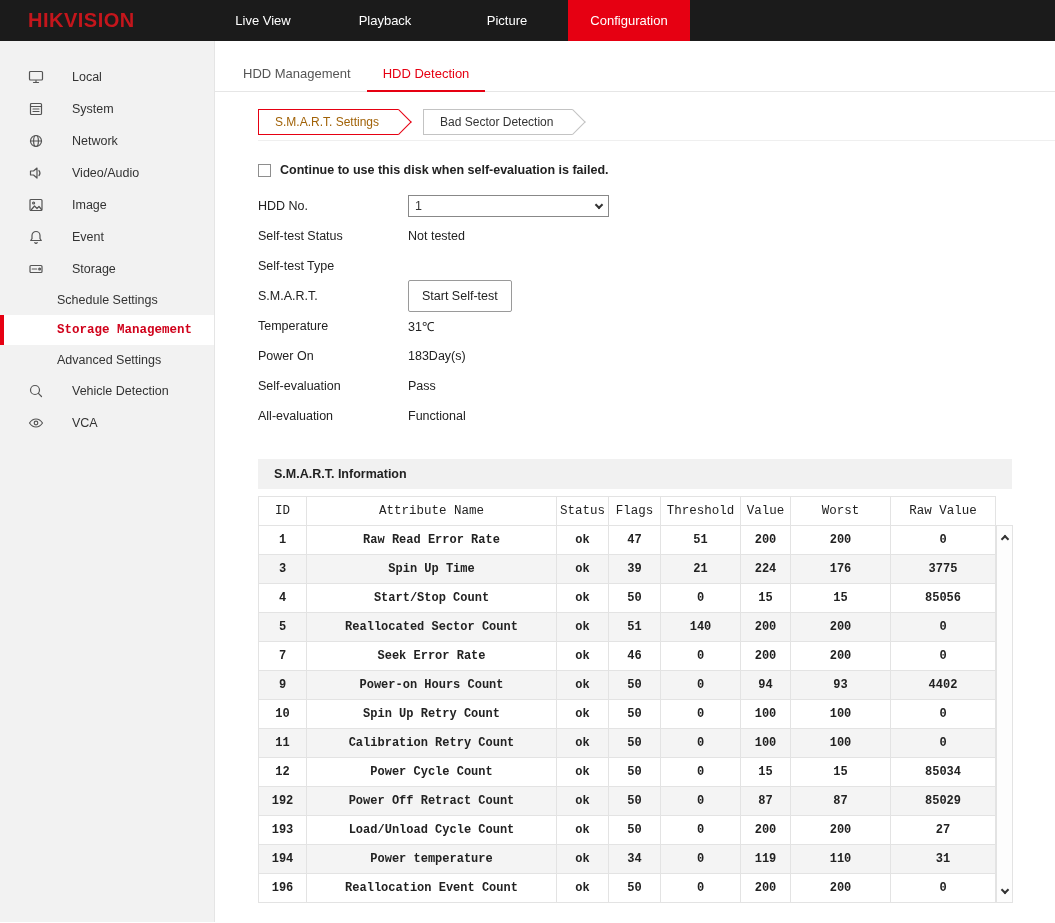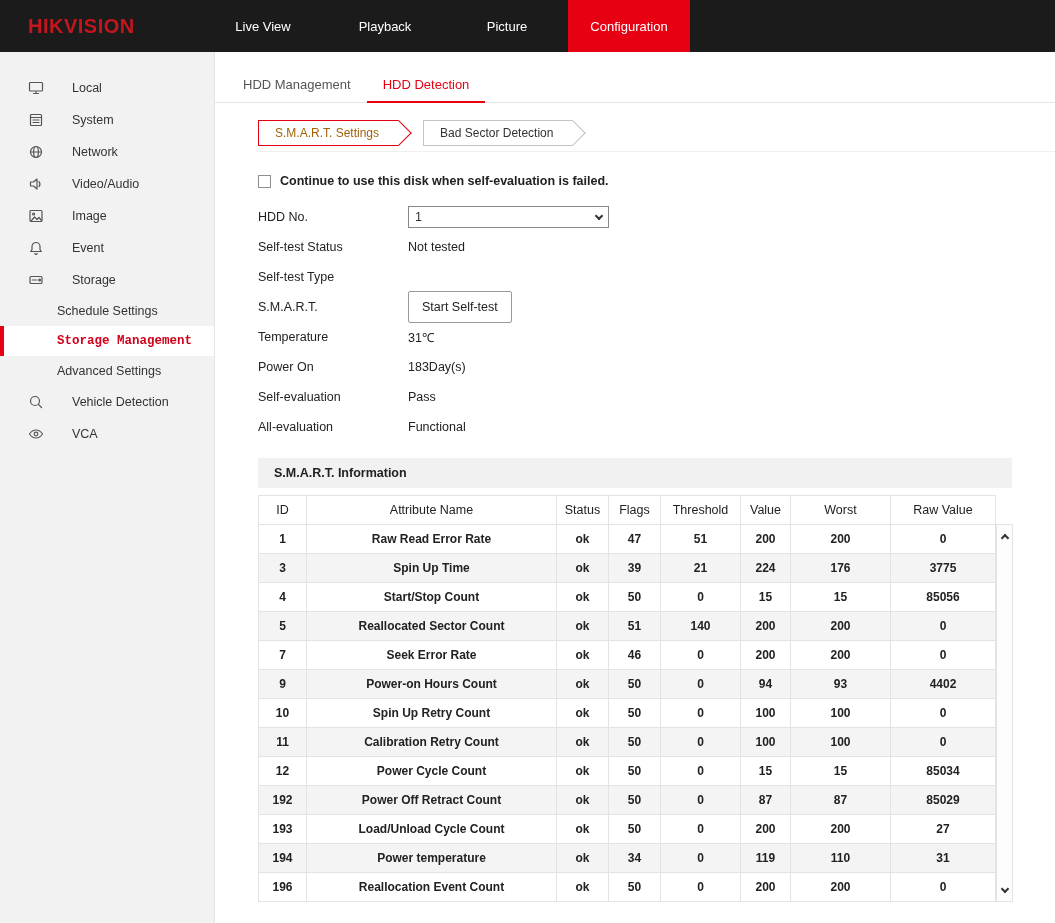--- a/index.html
+++ b/index.html
@@ -1,21 +1,21 @@
 <!DOCTYPE html>
 <html><head>
 <meta charset="utf-8">
 <style>
   * { margin:0; padding:0; box-sizing:border-box; }
   html,body { background:#fff; }
   body { font-family:"Liberation Sans", sans-serif; color:#333; }
   .app { position:relative; width:1055px; height:923px; overflow:hidden; background:#fff; }
 
   
-  .topbar { display:flex; align-items:stretch; height:52px; background:#1b1b1b; }
+  .topbar { display:flex; align-items:stretch; height:41px; background:#1b1b1b; }
   .logo { width:202px; display:flex; align-items:center; padding-left:28px;
           font-size:20px; font-weight:bold; letter-spacing:.5px; color:#c4161c; }
   .topnav { display:flex; align-items:stretch; }
   .nav-item { width:122px; display:flex; align-items:center; justify-content:center;
               color:#fff; font-size:13px; cursor:pointer; }
   .nav-item.active { background:#e60012; font-weight:normal; }
 
   
   .cols { display:flex; height:881px; }
   .sidebar { width:215px; background:#f2f2f2; border-right:1px solid #e5e5e5; padding-top:20px; }
@@ -58,25 +58,25 @@
             align-items:center; justify-content:space-between; padding-left:6px; font-size:12.5px; cursor:pointer; }
   .select-arrow { width:18px; display:flex; align-items:center; justify-content:center; }
   .btn-outline { height:32px; padding:0 13px; border:1px solid #9a9a9a; background:#fff; border-radius:2px;
                  font-size:12.5px; font-family:inherit; color:#222; cursor:pointer; }
 
   .chev { display:inline-block; width:6px; height:6px; border-top:2px solid #333; border-right:2px solid #333; }
   .chev.down { transform:rotate(135deg); margin-top:-3px; }
   .chev.up { transform:rotate(-45deg); margin-bottom:-3px; }
 
   
-  .smart-section { margin:16px 0 0 43px; width:754px; }
+  .smart-section { margin:28px 0 0 43px; width:754px; }
   .smart-title { background:#f1f1f1; height:30px; line-height:30px; padding-left:16px;
                  font-size:12.5px; font-weight:bold; color:#222; }
   .table-wrap { position:relative; width:737px; margin-top:7px; }
-  table { width:737px; border-collapse:collapse; table-layout:fixed; }
+  table { width:737px; border-collapse:collapse; table-layout:fixed;font-family:Liberation Mono, monospace; }
   th, td { border:1px solid #e3e3e3; height:29px; text-align:center; font-size:12px; color:#222;
            overflow:hidden; white-space:nowrap; }
   th { font-weight:normal; font-size:12.5px; background:#fff; }
   td { font-weight:bold; }
   tbody tr:nth-child(even) { background:#f4f4f4; }
   tbody tr:nth-child(odd) { background:#fff; }
 
   .vscroll { position:absolute; top:29px; right:-18px; bottom:0; width:17px;
              border:1px solid #e3e3e3; background:#fdfdfd; display:flex; flex-direction:column;
              justify-content:space-between; align-items:center; }

